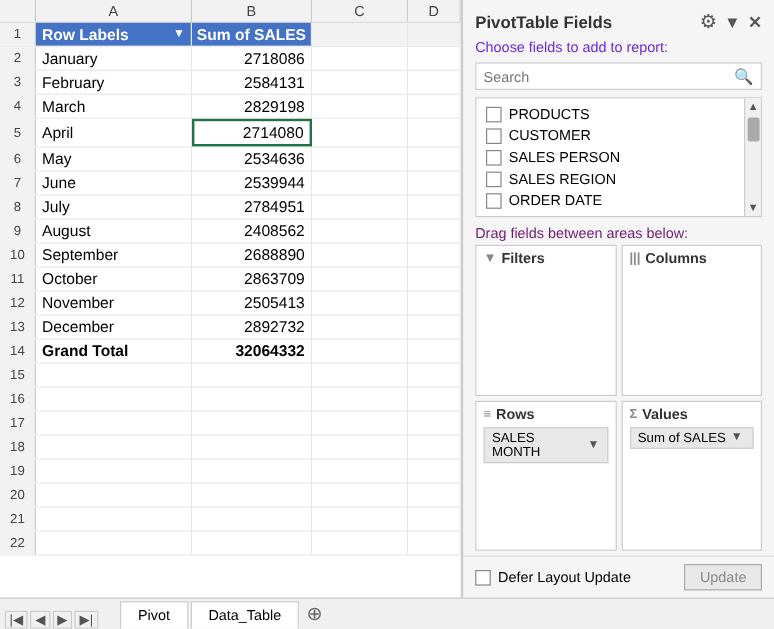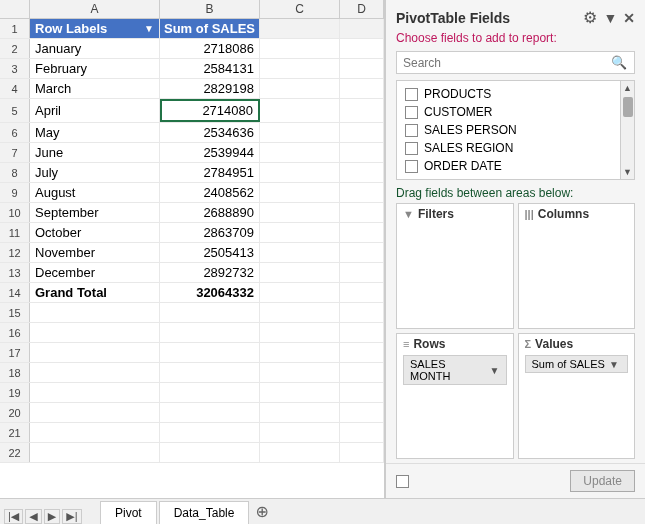--- a/index.html
+++ b/index.html
@@ -184,21 +184,21 @@
     }
 
     .pivot-header-icons span {
       cursor: pointer;
       color: #555;
       font-size: 14px;
     }
 
     .pivot-subtext {
       font-size: 12px;
-      color: #be185d;
+      color: #6d28d9;
       padding: 0 10px 6px 10px;
     }
 
     .search-box {
       margin: 0 10px 6px 10px;
       display: flex;
       align-items: center;
       border: 1px solid #ccc;
       background: white;
       padding: 3px 6px;
@@ -265,21 +265,21 @@
     .scroll-thumb {
       width: 10px;
       height: 20px;
       background: #aaa;
       margin-top: 2px;
       border-radius: 2px;
     }
 
     .drag-label {
       font-size: 12px;
-      color: #14532d;
+      color: #701a75;
       padding: 6px 10px 3px 10px;
     }
 
     .areas-grid {
       display: grid;
       grid-template-columns: 1fr 1fr;
       gap: 4px;
       padding: 0 10px 4px 10px;
       flex: 1;
     }
@@ -636,20 +636,21 @@
             <span>Sum of SALES</span>
             <span class="chip-dropdown">▼</span>
           </div>
         </div>
       </div>
     </div>
 
     <div class="defer-row">
       <div class="defer-label">
         <div class="field-checkbox"></div>
+        <span>Defer Layout Update</span>
       </div>
       <button class="update-btn">Update</button>
     </div>
   </div>
 </div>
 
 <div class="bottom-bar-wrapper">
   <div style="display:flex; align-items:center; background:#f0f0f0; border-top:1px solid #ccc; height:26px; position:relative;">
     <div style="display:flex; gap:2px; padding-left: 4px; align-items:flex-end; position:absolute; left:0; bottom:0;">
       <span style="font-size:11px; color:#555; border:1px solid #ccc; padding:0 3px; background:#f0f0f0; cursor:pointer;">|◀</span>

